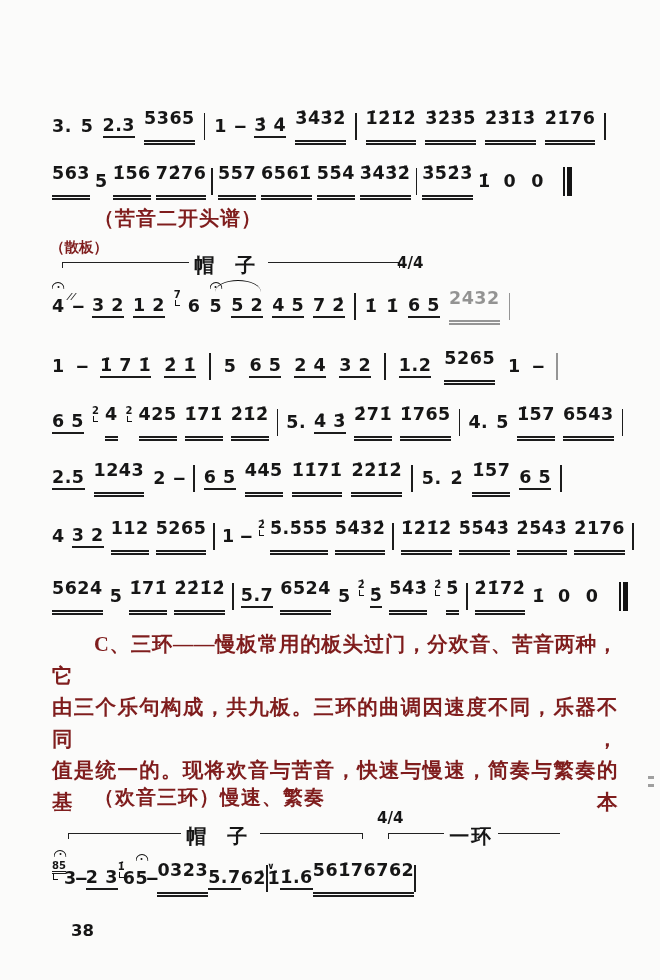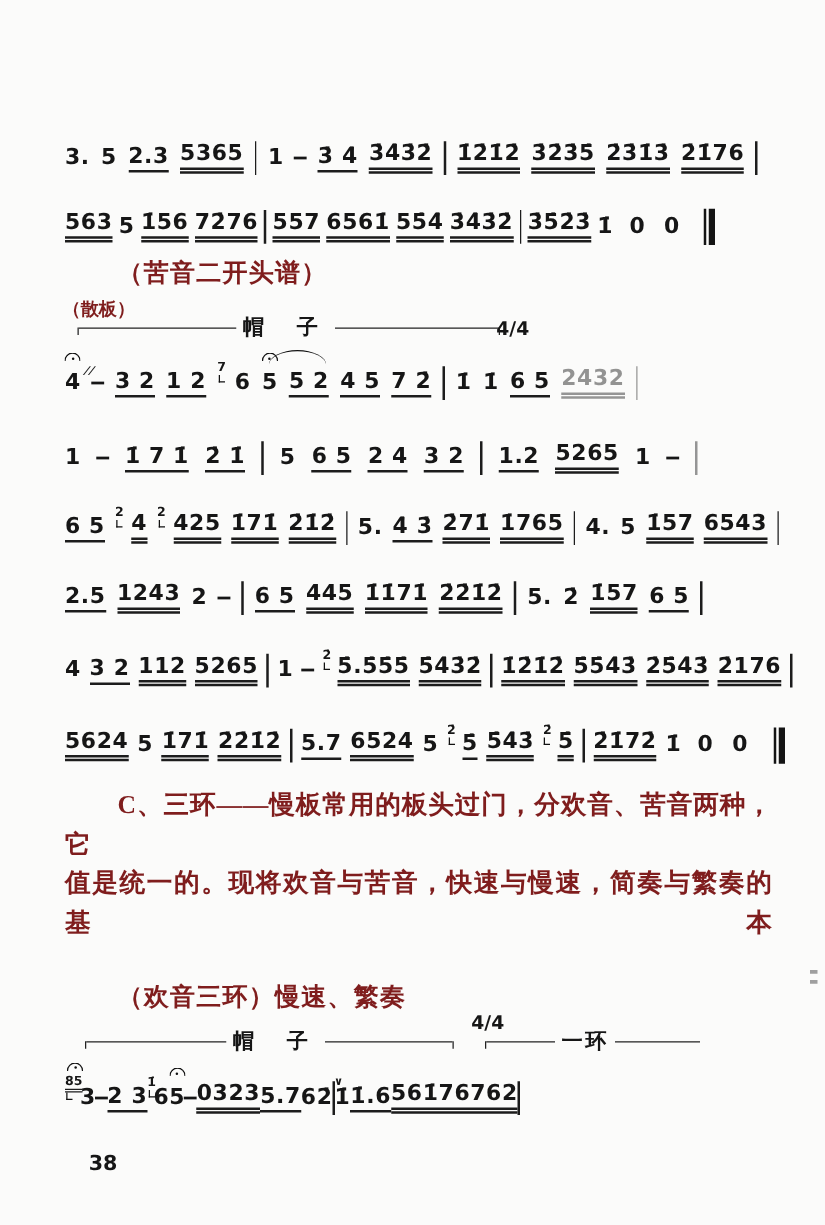--- a/index.html
+++ b/index.html
@@ -10,21 +10,21 @@
   
   .mrow{
     position:absolute;left:52px;display:flex;align-items:center;
     height:40px;font-weight:bold;font-size:17.5px;white-space:nowrap;
   }
   .r-a{gap:9px}.r-b{gap:5px}.r-c{gap:9px}.r-d{gap:13px}.r-e{gap:8px}
   .r-f{gap:9px}.r-g{gap:7px}.r-h{gap:7px}.r-i{}
   .tk{position:relative;display:inline-block;white-space:pre;line-height:20px;letter-spacing:.5px;}
   .tx{display:inline-block}
   .u1{border-bottom:2px solid #1c1c1c;padding-bottom:1px}
-  .u2{border-bottom:5px double #1c1c1c;padding-bottom:1px}
+  .u2{border-bottom:5px double #1c1c1c;padding-bottom:12px}
   .bar{width:1.6px;height:27px;background:#1c1c1c;display:inline-block}
   .dash{transform:scaleX(1.5);font-weight:bold}
   .dim{opacity:.45;filter:blur(.4px)}
   .final{display:inline-flex;align-items:center;gap:2.5px;margin-left:14px}
   .fthin{width:1.6px;height:29px;background:#141414}
   .fthick{width:5px;height:29px;background:#141414}
   .ferm{position:absolute;left:50%;transform:translateX(-50%);top:-14px;width:11px;height:6px;
         border:1.4px solid #111;border-bottom:none;border-radius:9px 9px 0 0}
   .ferm::after{content:"";position:absolute;left:50%;top:2.6px;width:2px;height:2px;background:#111;
         border-radius:50%;transform:translateX(-50%)}
@@ -47,21 +47,21 @@
   .para{position:absolute;left:52px;top:629px;width:566px;font-size:20.5px;line-height:31.5px;letter-spacing:.5px}
   .jline{text-align:justify;text-align-last:justify}
   .indent{text-indent:42px}
   .cap3{position:absolute;left:94px;top:784px;font-size:20px;letter-spacing:1px}
   .pageno{position:absolute;left:71px;top:921px;font-size:16.5px;font-weight:bold;font-family:"DejaVu Sans",sans-serif}
   
   .bracket{position:absolute;display:flex;align-items:flex-start;height:14px}
   .btick{width:1.3px;height:6px;background:#222;flex:none}
   .bline{height:1.3px;background:#222;margin-top:0;flex:1}
   .bline.fixed{flex:none}
-  .blabel{font-family:Liberation Mono, monospace;font-weight:bold;font-size:17px;
+  .blabel{font-family:Liberation Serif, serif;font-weight:bold;font-size:20px;
           line-height:1;transform:translateY(-7px);padding:0 5px;letter-spacing:8px;white-space:nowrap}
   .blabel.tight{letter-spacing:2px}
   .tsig{position:absolute;font-size:15px;font-weight:bold;font-family:"DejaVu Sans",sans-serif}
   .artifact{position:absolute;left:648px;top:776px;width:8px;height:22px;opacity:.55}
   .artifact i{display:block;background:#555;width:6px;height:3px;margin-bottom:5px}
 </style>
 </head>
 <body>
 
 <div class="mrow r-a" style="top:106px">
@@ -242,20 +242,21 @@
     <span class="tk" style="margin-right: 8px;"><span class="tx">0</span></span>
     <span class="tk"><span class="tx">0</span></span>
     <span class="final">
       <span class="fthin"></span>
       <span class="fthick"></span>
     </span>
   </div>
 
 <div class="cn para">
   <div class="jline indent">C、三环——慢板常用的板头过门，分欢音、苦音两种，它</div>
+  <div class="jline">由三个乐句构成，共九板。三环的曲调因速度不同，乐器不同，</div>
   <div class="jline">值是统一的。现将欢音与苦音，快速与慢速，简奏与繁奏的基本</div>
 </div>
 
 <div class="cn cap3">（欢音三环）慢速、繁奏</div>
 
 <div class="tsig" style="left:377px;top:809px">4/4</div>
 <div class="bracket" style="top:833px;left:68px;width:295px">
   <span class="btick"></span>
   <span class="bline fixed" style="width:112px"></span>
   <span class="blabel">帽 子</span>

